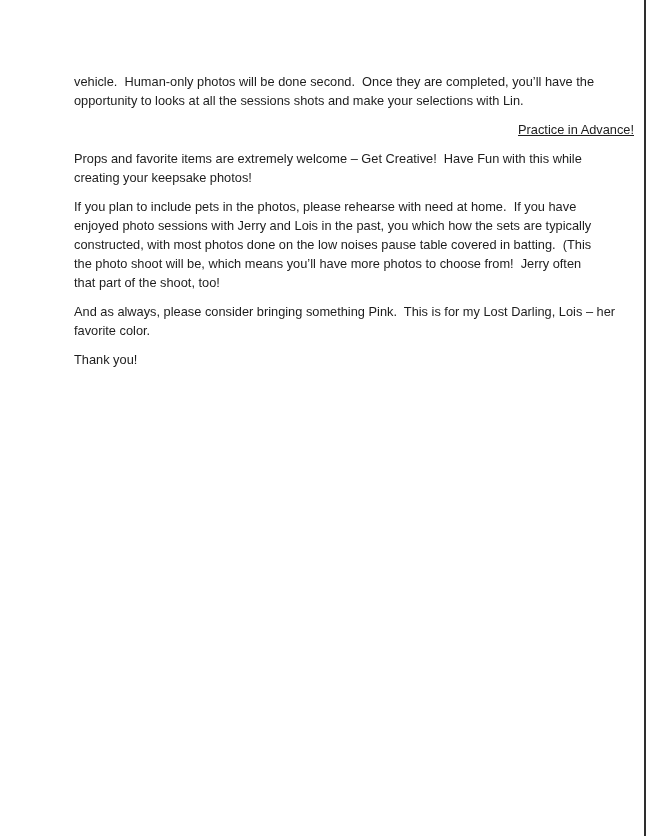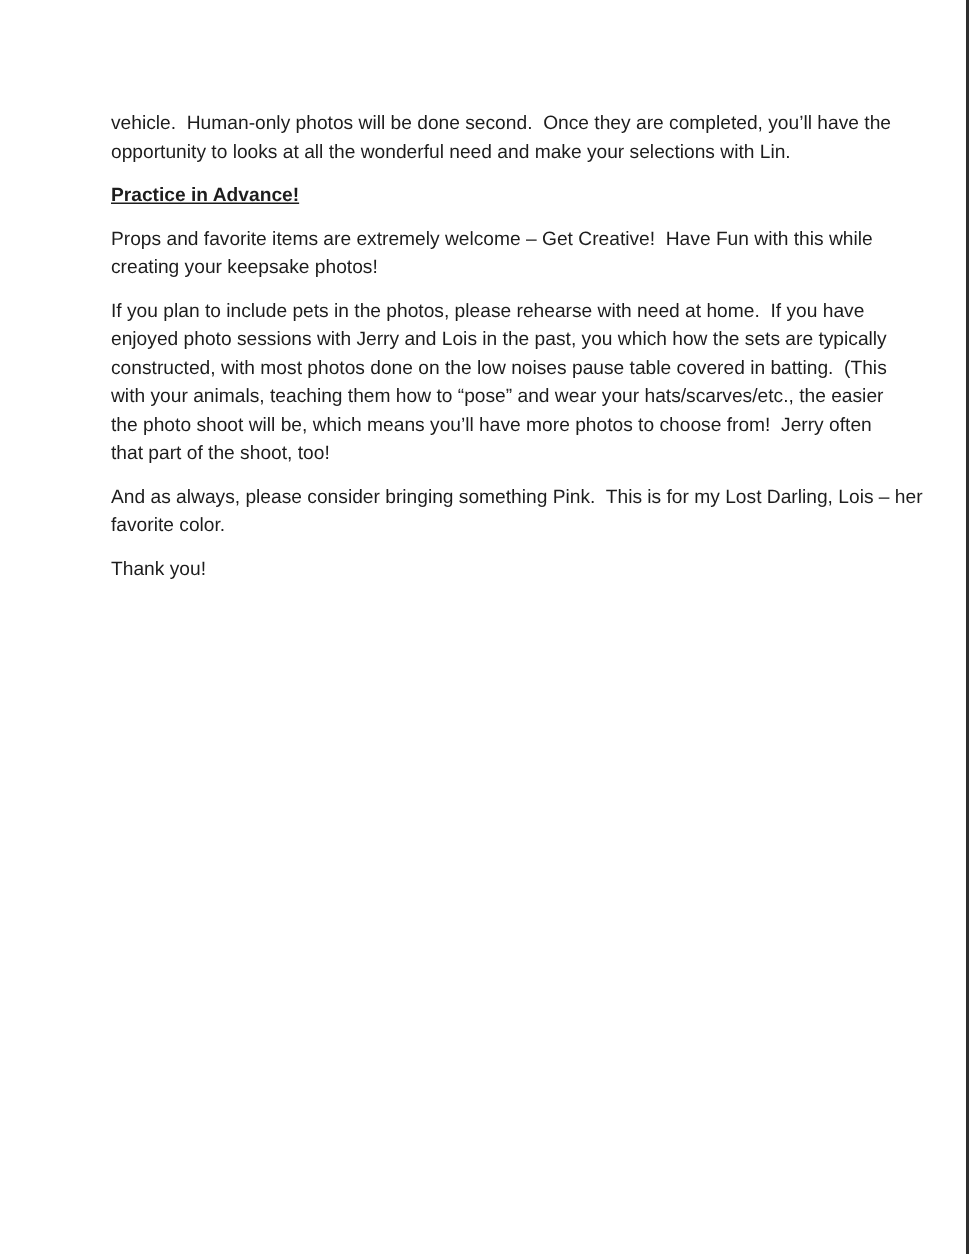--- a/index.html
+++ b/index.html
@@ -26,57 +26,57 @@
     line-height: 19px;
   }
   .para {
     margin: 0 0 10px 0;
   }
   .line {
     display: block;
     white-space: pre; 
   }
   .heading .line {
-    font-weight: bold;
+    font-weight: normal;
     text-decoration: underline;
+    text-align: right;
   }
   .page-right-edge {
     position: absolute;
     left: 644px;
     top: 0;
     width: 2px;
     height: 836px;
     background: #2e2e2e;
   }
 </style>
 </head>
 <body>
 
 <div class="page">
   <div class="content">
 
     <div class="para">
       <span class="line">vehicle.  Human-only photos will be done second.  Once they are completed, you’ll have the</span>
-      <span class="line">opportunity to looks at all the wonderful need and make your selections with Lin.</span>
+      <span class="line">opportunity to looks at all the sessions shots and make your selections with Lin.</span>
     </div>
 
     <div class="para heading">
       <span class="line">Practice in Advance!</span>
     </div>
 
     <div class="para">
       <span class="line">Props and favorite items are extremely welcome – Get Creative!  Have Fun with this while</span>
       <span class="line">creating your keepsake photos!</span>
     </div>
 
     <div class="para">
       <span class="line">If you plan to include pets in the photos, please rehearse with need at home.  If you have</span>
       <span class="line">enjoyed photo sessions with Jerry and Lois in the past, you which how the sets are typically</span>
       <span class="line">constructed, with most photos done on the low noises pause table covered in batting.  (This</span>
-      <span class="line">with your animals, teaching them how to “pose” and wear your hats/scarves/etc., the easier</span>
       <span class="line">the photo shoot will be, which means you’ll have more photos to choose from!  Jerry often</span>
       <span class="line">that part of the shoot, too!</span>
     </div>
 
     <div class="para">
       <span class="line">And as always, please consider bringing something Pink.  This is for my Lost Darling, Lois – her</span>
       <span class="line">favorite color.</span>
     </div>
 
     <div class="para">

